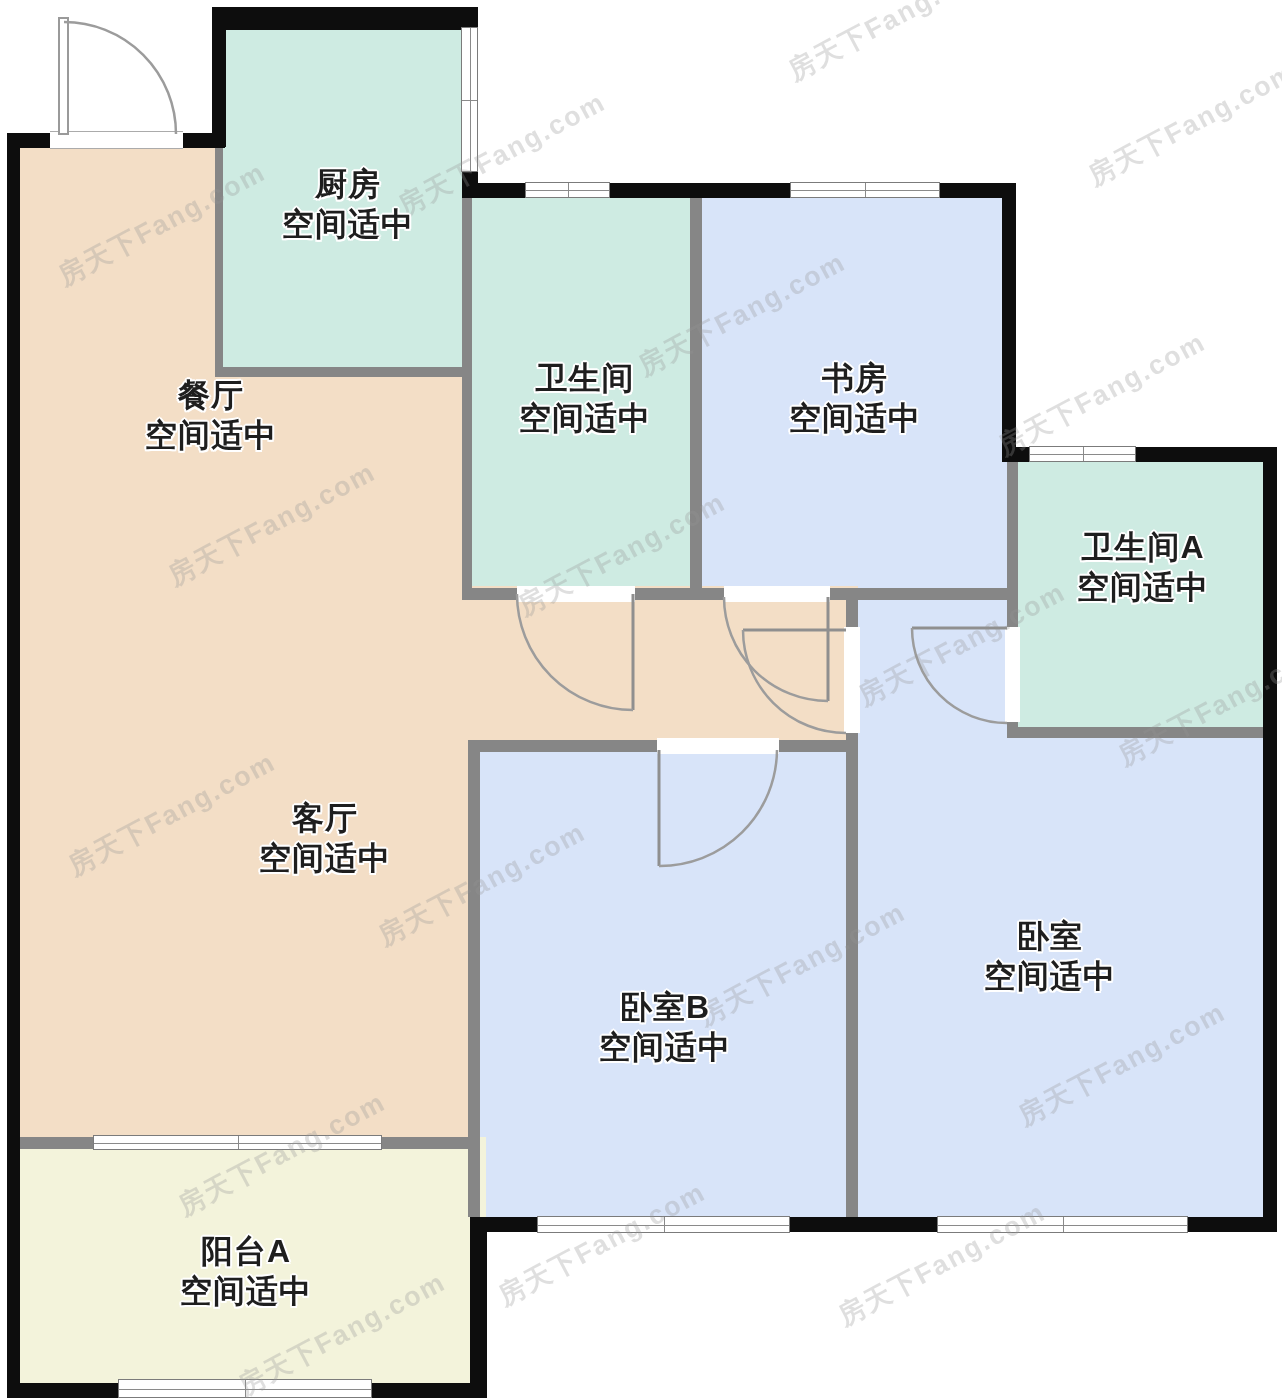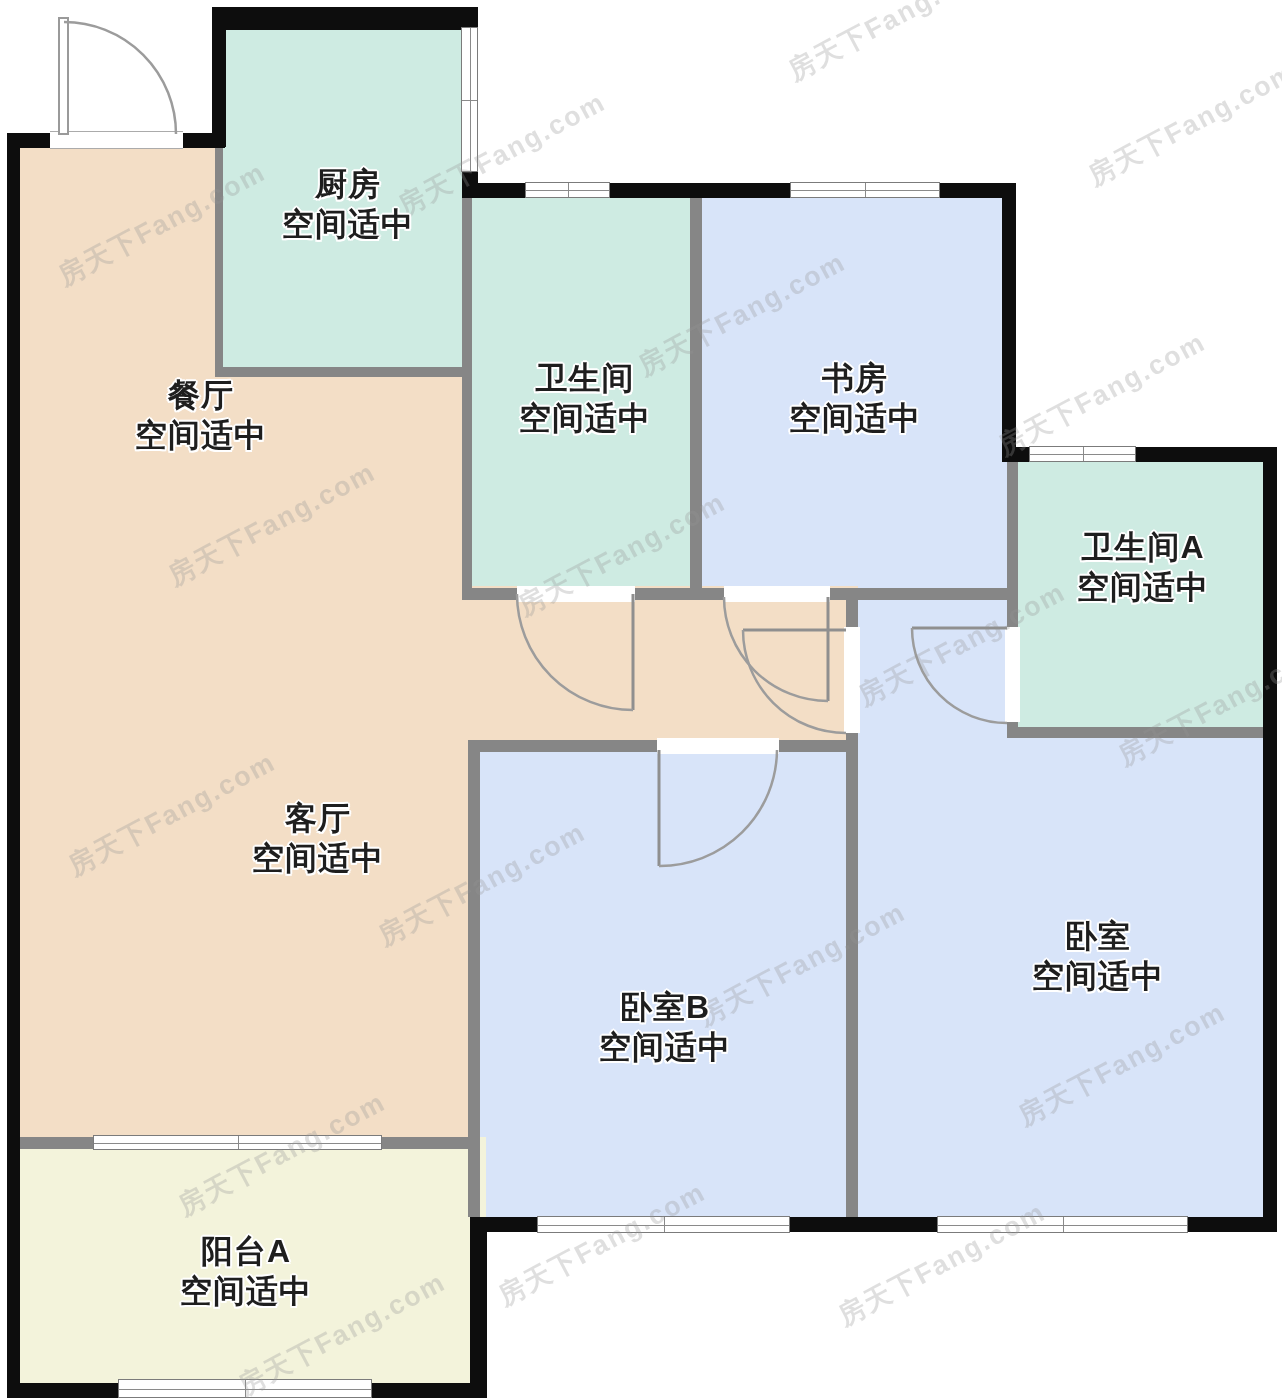--- a/index.html
+++ b/index.html
@@ -127,45 +127,45 @@
     <span class="wm" style="left:500px;top:1280px;">房天下Fang.com</span>
     <span class="wm" style="left:840px;top:1300px;">房天下Fang.com</span>
     <span class="wm" style="left:240px;top:1370px;">房天下Fang.com</span>
     <span class="wm" style="left:1090px;top:160px;">房天下Fang.com</span>
   </div>
 
   <div class="room-label" style="left:348px;top:204px;">
     <div>厨房</div>
     <div>空间适中</div>
   </div>
-  <div class="room-label" style="left:201px;top:415px;">
+  <div class="room-label" style="left:211px;top:415px;">
     <div>餐厅</div>
     <div>空间适中</div>
   </div>
   <div class="room-label" style="left:585px;top:398px;">
     <div>卫生间</div>
     <div>空间适中</div>
   </div>
   <div class="room-label" style="left:855px;top:398px;">
     <div>书房</div>
     <div>空间适中</div>
   </div>
   <div class="room-label" style="left:1143px;top:567px;">
     <div>卫生间A</div>
     <div>空间适中</div>
   </div>
-  <div class="room-label" style="left:318px;top:838px;">
+  <div class="room-label" style="left:325px;top:838px;">
     <div>客厅</div>
     <div>空间适中</div>
   </div>
   <div class="room-label" style="left:665px;top:1027px;">
     <div>卧室B</div>
     <div>空间适中</div>
   </div>
-  <div class="room-label" style="left:1098px;top:956px;">
+  <div class="room-label" style="left:1050px;top:956px;">
     <div>卧室</div>
     <div>空间适中</div>
   </div>
   <div class="room-label" style="left:246px;top:1271px;">
     <div>阳台A</div>
     <div>空间适中</div>
   </div>
 
 </div>
 

